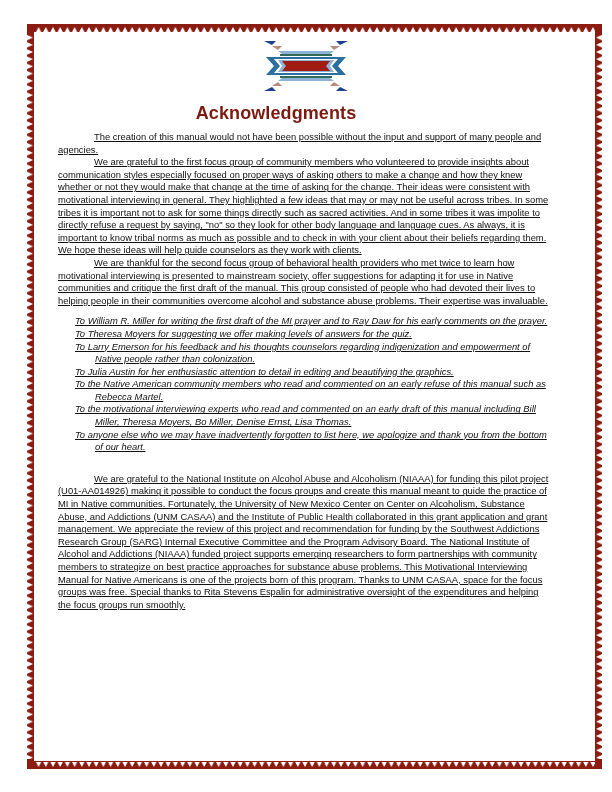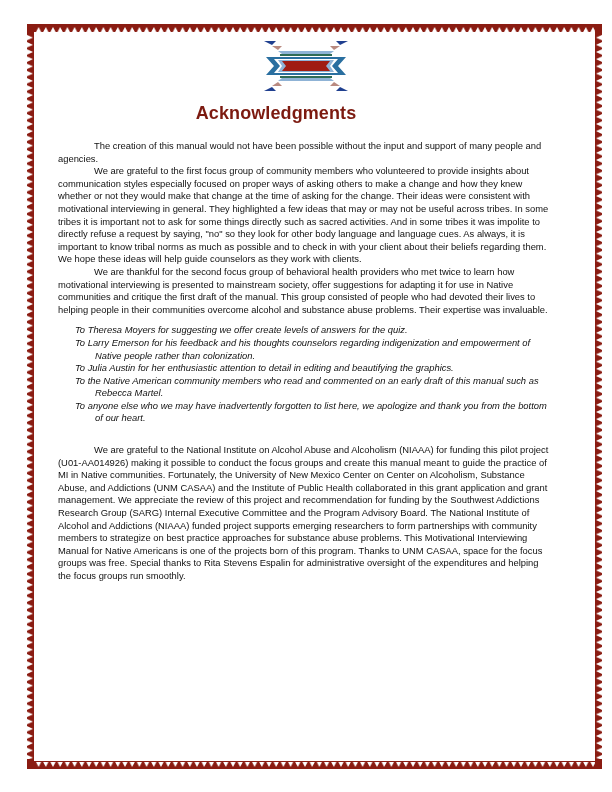--- a/index.html
+++ b/index.html
@@ -6,21 +6,21 @@
   body { width:612px; height:792px; position:relative; overflow:hidden; font-family:"Liberation Sans", sans-serif; color:#111; }
   .frame { position:absolute; left:27px; top:24px; width:575px; height:745px; }
   .bar { position:absolute; background:#8a1c12; }
   .bar.top { left:0; top:0; width:575px; height:8px; }
   .bar.bottom { left:0; bottom:0; width:575px; height:8px; }
   .bar.left { left:0; top:0; width:7px; height:745px; }
   .bar.right { right:0; top:0; width:7px; height:745px; }
   svg.teeth { position:absolute; }
   .emblem { position:absolute; left:262px; top:40px; width:88px; height:52px; }
   .title { position:absolute; left:0; width:552px; top:103px; text-align:center; font-weight:bold; font-size:18px; color:#7c1a10; letter-spacing:0.1px; }
-  .body { position:absolute; left:58px; top:140px; width:494px; font-size:9.4px; line-height:12.6px; }
+  .body { position:absolute; left:58px; top:131px; width:494px; font-size:9.4px; line-height:12.6px;text-decoration:underline; }
   .body p { margin:0; }
   .indent { text-indent:36px; }
   .thanks { margin:8px 0 0 17px !important; font-style:italic; }
   .thanks .item { padding-left:20px; text-indent:-20px; }
   .funding { margin-top:19px !important; }
 </style>
 </head>
 <body>
 
 <div class="frame">
@@ -87,21 +87,23 @@
 </svg>
 
 <div class="title">Acknowledgments</div>
 
 <div class="body">
   <p class="indent">The creation of this manual would not have been possible without the input and support of many people and agencies.</p>
   <p class="indent">We are grateful to the first focus group of community members who volunteered to provide insights about communication styles especially focused on proper ways of asking others to make a change and how they knew whether or not they would make that change at the time of asking for the change. Their ideas were consistent with motivational interviewing in general. They highlighted a few ideas that may or may not be useful across tribes. In some tribes it is important not to ask for some things directly such as sacred activities. And in some tribes it was impolite to directly refuse a request by saying, "no" so they look for other body language and language cues. As always, it is important to know tribal norms as much as possible and to check in with your client about their beliefs regarding them. We hope these ideas will help guide counselors as they work with clients.</p>
   <p class="indent">We are thankful for the second focus group of behavioral health providers who met twice to learn how motivational interviewing is presented to mainstream society, offer suggestions for adapting it for use in Native communities and critique the first draft of the manual. This group consisted of people who had devoted their lives to helping people in their communities overcome alcohol and substance abuse problems. Their expertise was invaluable.</p>
 
   <div class="thanks">
-    <p class="item">To Theresa Moyers for suggesting we offer create levels of answers for the quiz.</p>
+    <p class="item">To William R. Miller for writing the first draft of the MI prayer and to Ray Daw for his early comments on the prayer.</p>
+    <p class="item">To Theresa Moyers for suggesting we offer making levels of answers for the quiz.</p>
     <p class="item">To Larry Emerson for his feedback and his thoughts counselors regarding indigenization and empowerment of Native people rather than colonization.</p>
     <p class="item">To Julia Austin for her enthusiastic attention to detail in editing and beautifying the graphics.</p>
-    <p class="item">To the Native American community members who read and commented on an early draft of this manual such as Rebecca Martel.</p>
+    <p class="item">To the Native American community members who read and commented on an early refuse of this manual such as Rebecca Martel.</p>
+    <p class="item">To the motivational interviewing experts who read and commented on an early draft of this manual including Bill Miller, Theresa Moyers, Bo Miller, Denise Ernst, Lisa Thomas.</p>
     <p class="item">To anyone else who we may have inadvertently forgotten to list here, we apologize and thank you from the bottom of our heart.</p>
   </div>
 
   <p class="indent funding">We are grateful to the National Institute on Alcohol Abuse and Alcoholism (NIAAA) for funding this pilot project (U01-AA014926) making it possible to conduct the focus groups and create this manual meant to guide the practice of MI in Native communities. Fortunately, the University of New Mexico Center on Center on Alcoholism, Substance Abuse, and Addictions (UNM CASAA) and the Institute of Public Health collaborated in this grant application and grant management. We  appreciate the review of this project and recommendation for funding by the Southwest Addictions Research Group (SARG) Internal Executive Committee and the Program Advisory Board. The National Institute of Alcohol and Addictions (NIAAA) funded project supports emerging researchers to form partnerships with community members to strategize on best practice approaches for substance abuse problems. This Motivational Interviewing Manual for Native Americans is one of the projects born of this program. Thanks to UNM CASAA, space for the focus groups was free. Special thanks to Rita Stevens Espalin for administrative oversight of the expenditures and helping the focus groups run smoothly.</p>
 </div>
 
 </body></html>

